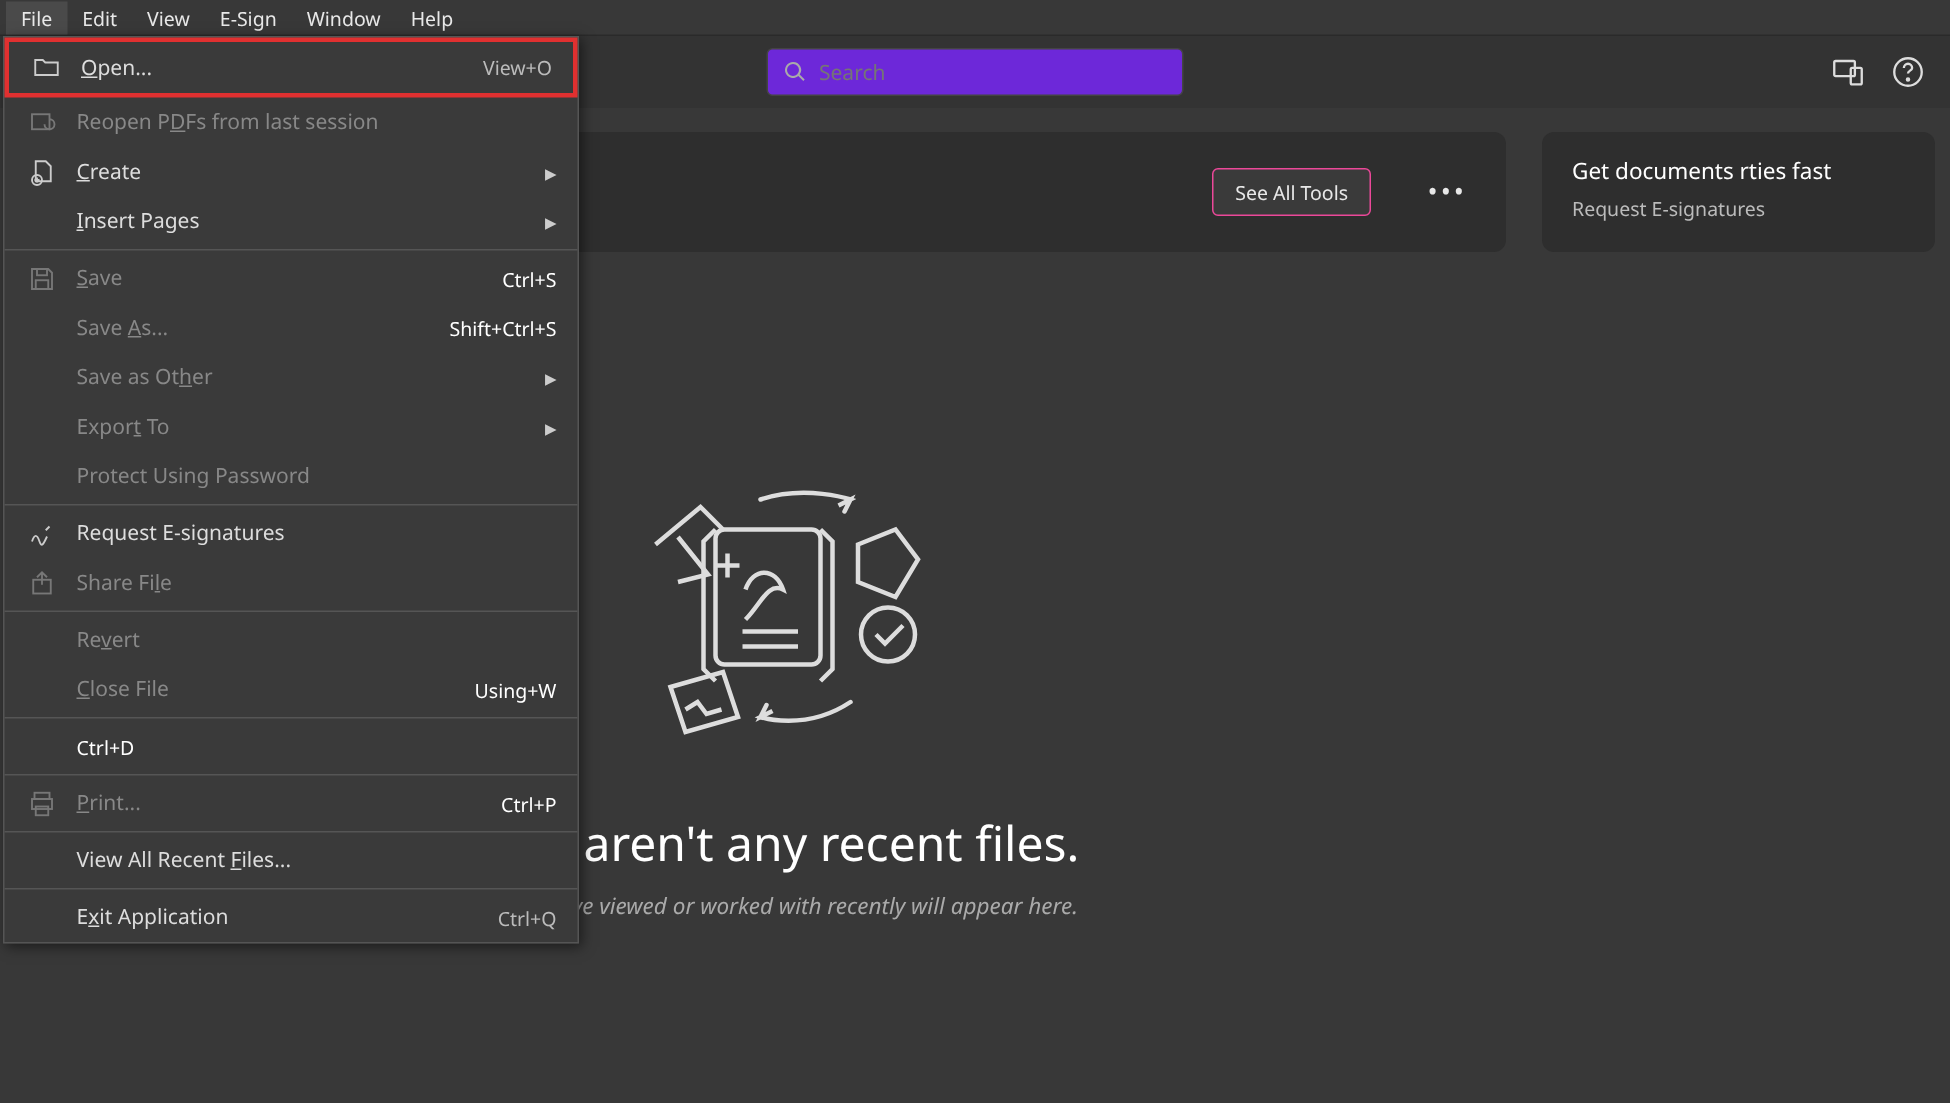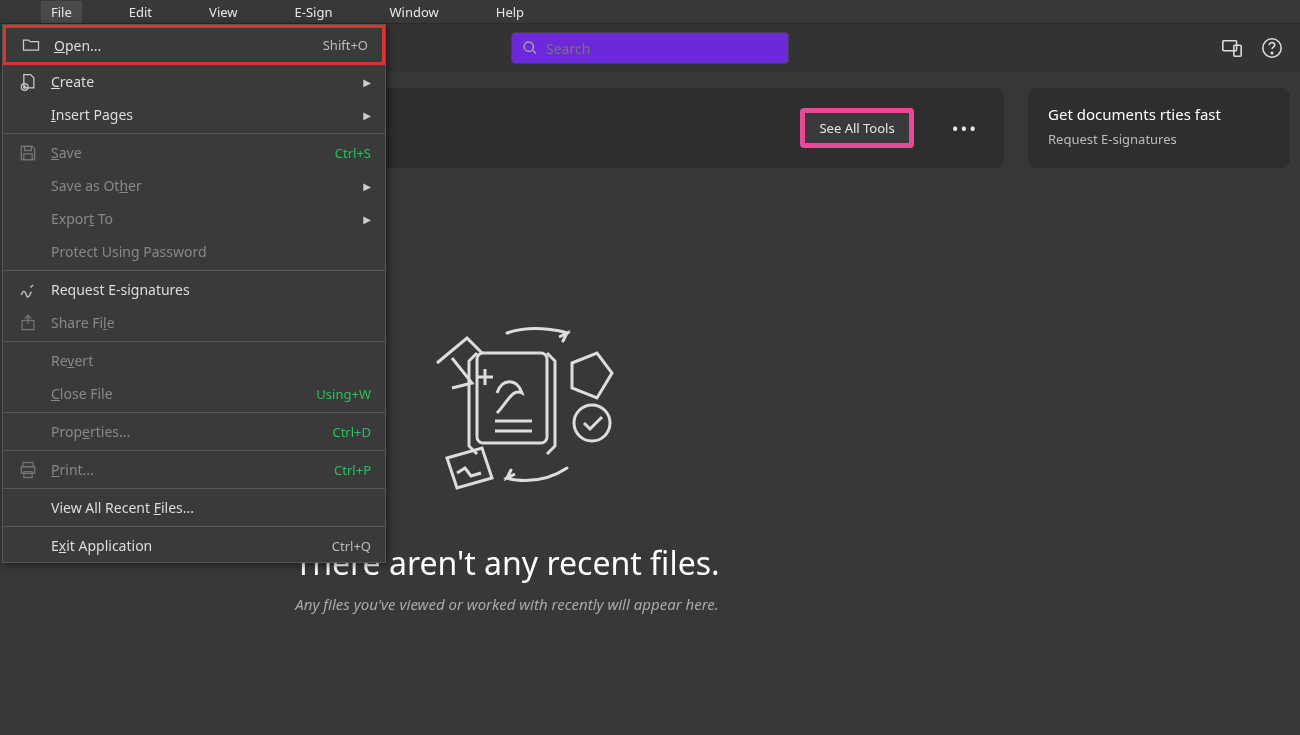--- a/index.html
+++ b/index.html
@@ -1,35 +1,35 @@
 <!DOCTYPE html>
 <html><head>
 <meta charset="utf-8">
 <style>
 * { margin: 0; padding: 0; box-sizing: border-box; font-family: -apple-system, "Segoe UI", system-ui, sans-serif; }
 body { background: #383838; color: #e8e8e8; width: 1300px; height: 735px; overflow: hidden; position: relative; }
 
 .menubar { height: 24px; display: flex; align-items: center; background: #383838; padding: 0 4px; border-bottom: 1px solid #2a2a2a; }
-.menubar-item { padding: 2px 10px; font-size: 13px; color: #e8e8e8; cursor: default; margin-left: 37px; }
+.menubar-item { padding: 2px 10px; font-size: 13px; color: #e8e8e8; cursor: default; }
 .menubar-item.active { background: #4a4a4a; }
 
 .toolbar { height: 48px; background: #333333; display: flex; align-items: center; padding: 0 16px; position: relative; }
 .search-wrap { position: absolute; left: 50%; transform: translateX(-50%); width: 278px; height: 32px; background: #6d28d9; border-radius: 4px; display: flex; align-items: center; padding: 0 10px; border: 1px solid #444; }
 .search-wrap svg { width: 16px; height: 16px; fill: #aaa; margin-right: 8px; }
 .search-input { background: transparent; border: none; outline: none; color: #aaa; font-size: 14px; flex: 1; }
 .toolbar-right { position: absolute; right: 16px; display: flex; align-items: center; gap: 16px; }
 .toolbar-icon { width: 24px; height: 24px; display: flex; align-items: center; justify-content: center; }
 
 .content { position: absolute; top: 72px; left: 0; right: 0; bottom: 0; display: flex; padding: 16px 10px 0 10px; gap: 24px; }
 
 .main-panel { flex: 1; display: flex; flex-direction: column; }
 .action-row { height: 80px; background: #2e2e2e; border-radius: 8px; display: flex; align-items: center; padding: 0 20px; gap: 32px; margin-bottom: 24px; }
 .action-item { display: flex; align-items: center; gap: 10px; font-size: 15px; font-weight: 600; }
 .action-item svg { width: 20px; height: 20px; }
-.see-all { margin-left: auto; background: #3a3a3a; border: 5px solid #ec4899; border-radius: 4px; padding: 6px 14px; font-size: 13px; color: #e8e8e8; }
+.see-all { margin-left: auto; background: #3a3a3a; border: 1px solid #ec4899; border-radius: 4px; padding: 6px 14px; font-size: 13px; color: #e8e8e8; }
 .dots { color: #e8e8e8; font-size: 18px; padding: 0 6px; letter-spacing: 2px; }
 
 .empty { flex: 1; display: flex; flex-direction: column; align-items: center; justify-content: center; color: #ddd; }
 .empty svg { width: 260px; height: 210px; stroke: #ddd; fill: none; stroke-width: 3; }
 .empty-title { font-size: 32px; margin-top: 18px; color: #fff; }
 .empty-sub { font-size: 15px; color: #aaa; margin-top: 10px; font-style: italic; }
 
 .side-card { width: 262px; height: 80px; background: #2e2e2e; border-radius: 8px; padding: 16px 20px; }
 .side-title { font-size: 15px; color: #fff; margin-bottom: 6px; }
 .side-link { font-size: 13px; color: #bbb; }
@@ -37,21 +37,21 @@
 
 .dropdown { position: absolute; top: 24px; left: 2px; width: 384px; background: #3a3a3a; border: 1px solid #555; box-shadow: 2px 2px 8px rgba(0,0,0,0.5); z-index: 100; }
 .menu-item { height: 33px; display: flex; align-items: center; padding: 0 14px; font-size: 14px; color: #ddd; position: relative; }
 .menu-item.disabled { color: #888; }
 .menu-item.highlighted { border: 3px solid #e03030; height: 40px; }
 .menu-icon { width: 22px; height: 22px; margin-right: 12px; display: flex; align-items: center; justify-content: center; }
 .menu-icon svg { width: 20px; height: 20px; stroke: #ccc; fill: none; stroke-width: 1.5; }
 .menu-item.disabled .menu-icon svg { stroke: #777; }
 .menu-label { flex: 1; }
 .menu-shortcut { color: #bbb; font-size: 13px; }
-.menu-item.disabled .menu-shortcut { color: #22c55e; }
+.menu-item.disabled .menu-shortcut { color: #ffffff; }
 .menu-arrow { position: absolute; right: 14px; color: #ccc; font-size: 10px; }
 .menu-sep { height: 1px; background: #555; margin: 2px 0; }
 .menu-spacer { width: 34px; }
 .underline { text-decoration: underline; }
 </style>
 </head>
 <body>
 
 <div class="menubar">
   <div class="menubar-item active">File</div>
@@ -135,21 +135,30 @@
 </div>
 
 <div class="dropdown">
   <div class="menu-item highlighted">
     <span class="menu-icon">
         <svg viewBox="0 0 24 24">
           <path d="M3 6h6l2 2h10v10H3z"></path>
         </svg>
       </span>
     <span class="menu-label"><span class="underline">O</span>pen...</span>
-    <span class="menu-shortcut">Shift+O</span>
+    <span class="menu-shortcut">View+O</span>
+  </div>
+  <div class="menu-item disabled">
+    <span class="menu-icon">
+        <svg viewBox="0 0 24 24">
+          <rect x="4" y="5" width="14" height="12"></rect>
+          <path d="M18 9a4 4 0 11-4 4"></path>
+        </svg>
+      </span>
+    <span class="menu-label">Reopen P<span class="underline">D</span>Fs from last session</span>
   </div>
   <div class="menu-item">
     <span class="menu-icon">
         <svg viewBox="0 0 24 24">
           <path d="M7 3h8l4 4v12H7z"></path>
           <circle cx="8" cy="18" r="4"></circle>
           <path d="M8 16v4M6 18h4"></path>
         </svg>
       </span>
     <span class="menu-label"><span class="underline">C</span>reate</span>
@@ -167,20 +176,25 @@
           <path d="M4 4h13l3 3v13H4z"></path>
           <rect x="8" y="4" width="8" height="5"></rect>
           <rect x="7" y="13" width="10" height="7"></rect>
         </svg>
       </span>
     <span class="menu-label"><span class="underline">S</span>ave</span>
     <span class="menu-shortcut">Ctrl+S</span>
   </div>
   <div class="menu-item disabled">
     <span class="menu-spacer"></span>
+    <span class="menu-label">Save <span class="underline">A</span>s...</span>
+    <span class="menu-shortcut">Shift+Ctrl+S</span>
+  </div>
+  <div class="menu-item disabled">
+    <span class="menu-spacer"></span>
     <span class="menu-label">Save as Ot<span class="underline">h</span>er</span>
     <span class="menu-arrow">▶</span>
   </div>
   <div class="menu-item disabled">
     <span class="menu-spacer"></span>
     <span class="menu-label">Expor<span class="underline">t</span> To</span>
     <span class="menu-arrow">▶</span>
   </div>
   <div class="menu-item disabled">
     <span class="menu-spacer"></span>
@@ -211,21 +225,20 @@
     <span class="menu-label">Re<span class="underline">v</span>ert</span>
   </div>
   <div class="menu-item disabled">
     <span class="menu-spacer"></span>
     <span class="menu-label"><span class="underline">C</span>lose File</span>
     <span class="menu-shortcut">Using+W</span>
   </div>
   <div class="menu-sep"></div>
   <div class="menu-item disabled">
     <span class="menu-spacer"></span>
-    <span class="menu-label">Prop<span class="underline">e</span>rties...</span>
     <span class="menu-shortcut">Ctrl+D</span>
   </div>
   <div class="menu-sep"></div>
   <div class="menu-item disabled">
     <span class="menu-icon">
         <svg viewBox="0 0 24 24">
           <rect x="6" y="3" width="12" height="5"></rect>
           <rect x="4" y="8" width="16" height="8"></rect>
           <rect x="7" y="14" width="10" height="7"></rect>
         </svg>

